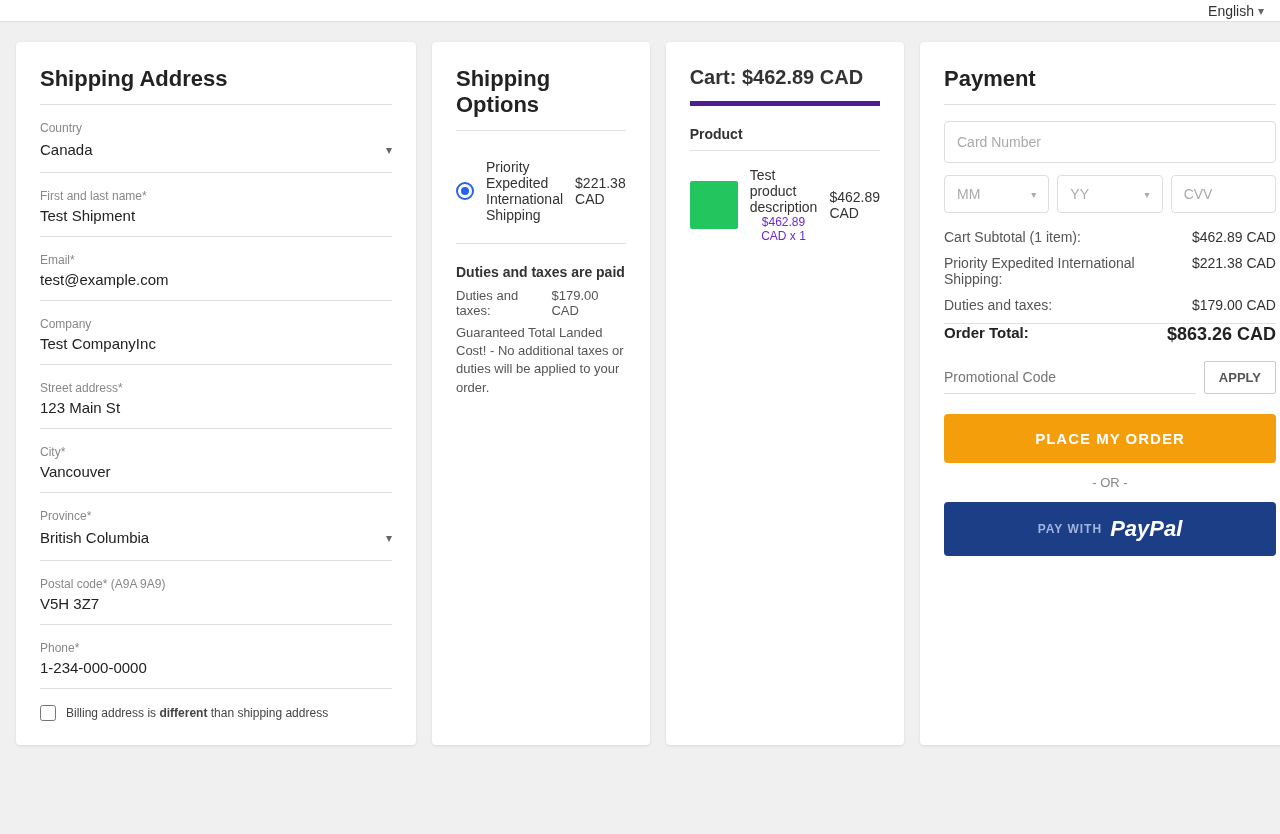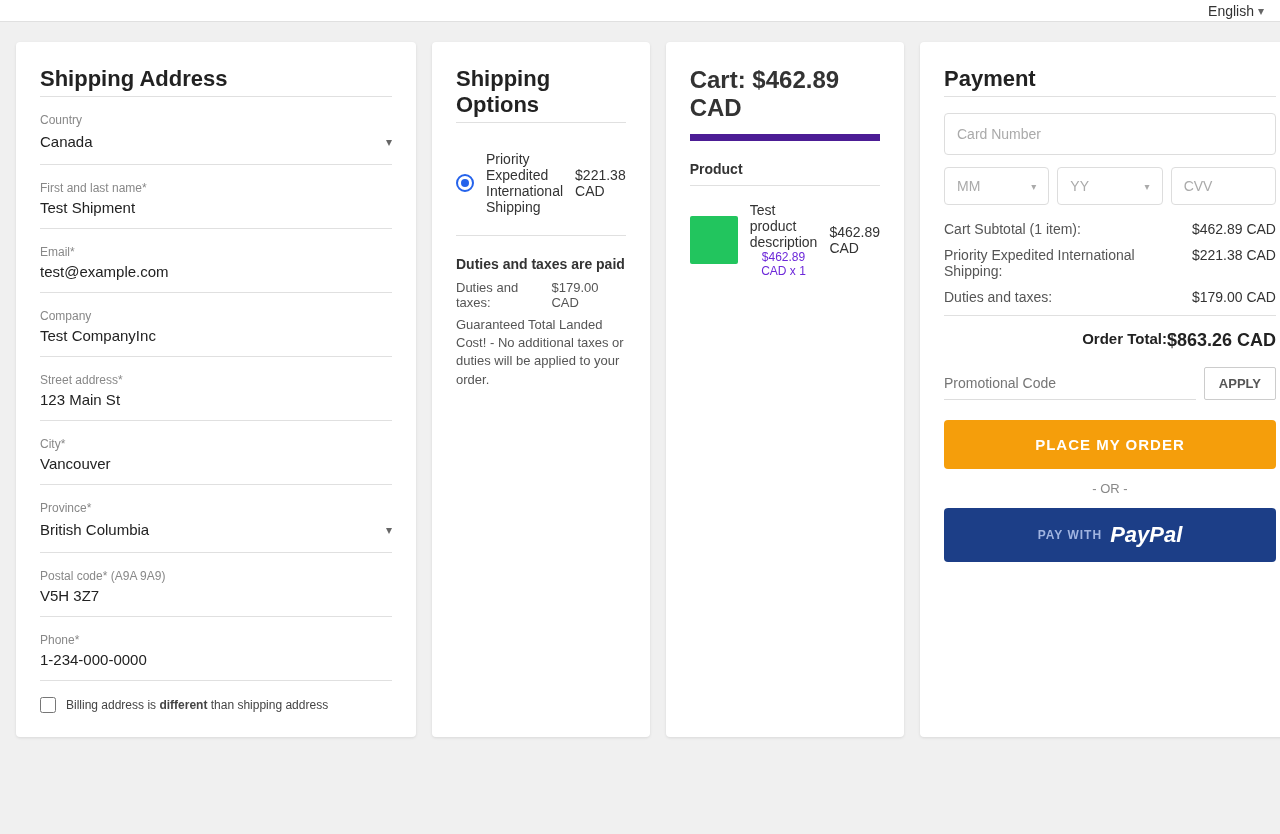--- a/index.html
+++ b/index.html
@@ -49,21 +49,21 @@
       gap: 16px;
     }
     .payment-panel {
       flex: 0 0 380px;
     }
     .panel-title {
       font-size: 22px;
       font-weight: 600;
       color: #222;
       margin-bottom: 16px;
-      padding-bottom: 4px;
+      padding-bottom: 12px;
       border-bottom: 1px solid #e0e0e0;
     }
     .form-group {
       margin-bottom: 16px;
       border-bottom: 1px solid #e0e0e0;
       padding-bottom: 12px;
     }
     .form-group:last-child {
       border-bottom: none;
     }
@@ -141,25 +141,25 @@
       color: #555;
       margin-bottom: 6px;
     }
     .duties-note {
       font-size: 13px;
       color: #555;
       line-height: 1.4;
     }
     .cart-panel {}
     .cart-title {
-      font-size: 24px;
+      font-size: 20px;
       font-weight: 600;
       margin-bottom: 12px;
       padding-bottom: 12px;
-      border-bottom: 7px solid #4c1d95;
+      border-bottom: 5px solid #4c1d95;
     }
     .cart-product-header {
       font-weight: 600;
       font-size: 14px;
       padding: 8px 0;
       border-bottom: 1px solid #e0e0e0;
       margin-bottom: 8px;
     }
     .cart-product-row {
       display: flex;
@@ -232,27 +232,27 @@
     }
     .order-summary-label {
       flex: 1;
     }
     .order-summary-value {
       font-size: 14px;
       color: #333;
     }
     .order-total-row {
       display: flex;
-      justify-content: flex-end;
+      justify-content: space-between;
       font-weight: 700;
       font-size: 15px;
       color: #222;
       margin-top: 4px;
       margin-bottom: 16px;
-      padding-top: 14px;
+      padding-top: 0;
       border-top: 1px solid #e0e0e0;
     }
     .order-total-value {
       font-size: 18px;
       font-weight: 700;
     }
     .promo-row {
       display: flex;
       gap: 8px;
       margin-bottom: 20px;

